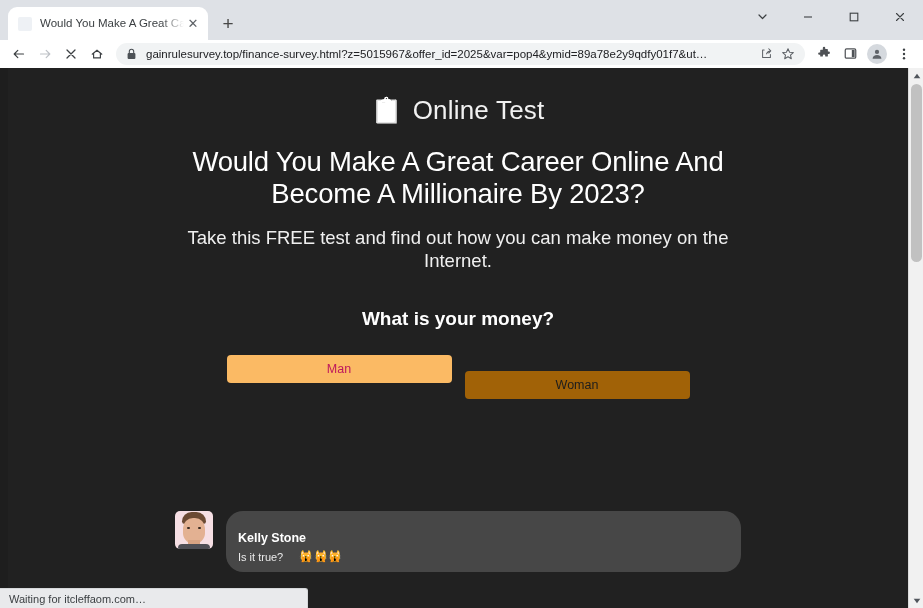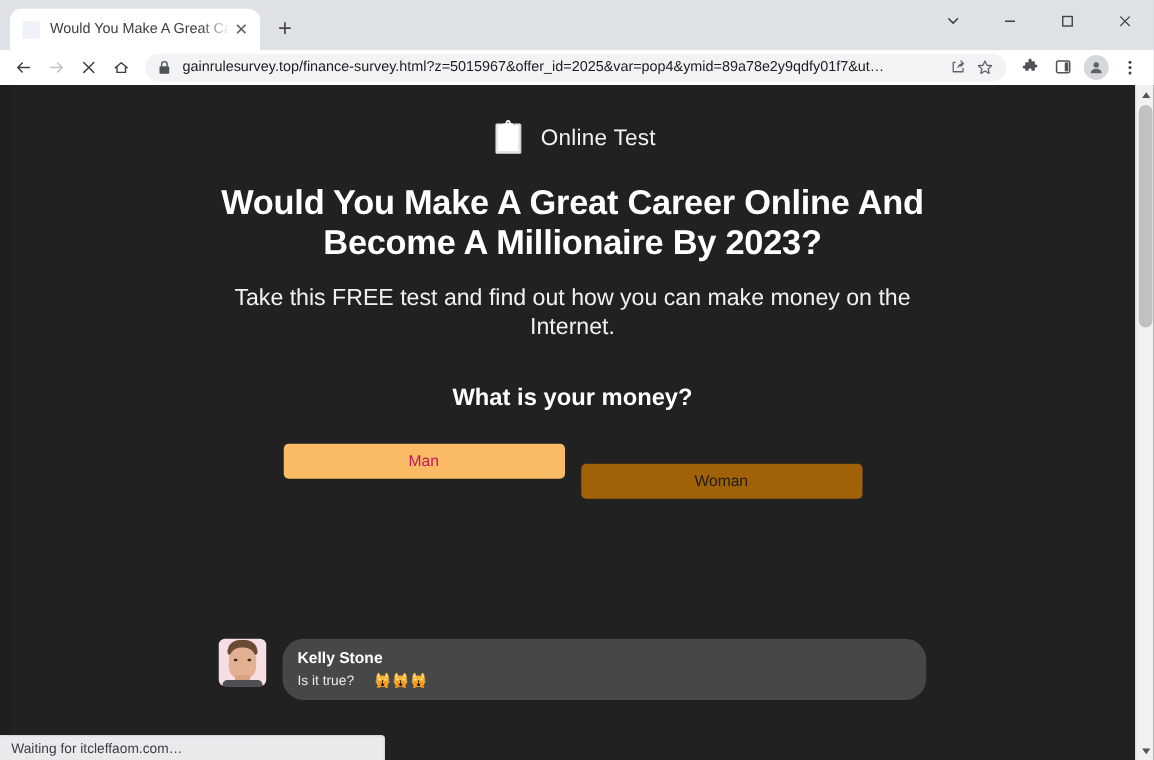--- a/index.html
+++ b/index.html
@@ -112,26 +112,26 @@
     width: 900px; height: 540px;
     background: #212121;
   }
   .content { width: 900px; padding-top: 24px; }
 
   .brand {
     display: flex; align-items: center; justify-content: center;
     gap: 10px; height: 36px; margin-bottom: 18px;
   }
   .brand-icon { font-size: 25px; line-height: 1; filter: grayscale(1) brightness(1.75); }
-  .brand-name { font-size: 18px; color: #f1f1f1; font-weight: 400; letter-spacing: .2px; }
+  .brand-name { font-size: 26px; color: #f1f1f1; font-weight: 400; letter-spacing: .2px; }
 
   h1.headline {
     width: 600px; margin: 0 auto;
     text-align: center;
-    font-size: 27.5px; line-height: 32px; font-weight: 700;
+    font-size: 27.5px; line-height: 32px; font-weight: 400;
     color: #ffffff; letter-spacing: -.2px;
   }
   p.subhead {
     width: 590px; margin: 16px auto 0;
     text-align: center;
     font-size: 18.5px; line-height: 23px; font-weight: 400;
     color: #f0f0f0;
   }
   h2.question {
     text-align: center; margin-top: 36px;
@@ -170,21 +170,21 @@
   }
   .face-hair { position: absolute; left: 7px; top: 1px; width: 24px; height: 12px; background: #6b4a33; border-radius: 12px 12px 3px 3px; }
   .face-skin { position: absolute; left: 8px; top: 7px; width: 22px; height: 26px; background: #e3b192; border-radius: 10px 10px 11px 11px; }
   .face-neck { position: absolute; left: 13px; top: 29px; width: 12px; height: 9px; background: #d8a383; }
   .face-shirt { position: absolute; left: 3px; top: 33px; width: 32px; height: 6px; background: #4e4e55; border-radius: 4px 4px 0 0; }
   .face-eyeL { position: absolute; left: 12px; top: 16px; width: 3px; height: 2px; background: #3a2a20; border-radius: 1px; }
   .face-eyeR { position: absolute; left: 23px; top: 16px; width: 3px; height: 2px; background: #3a2a20; border-radius: 1px; }
   .comment-body {
     flex: 1 1 auto;
     background: #474747; border-radius: 17px;
-    padding: 8px 12px 9px;
+    padding: 20px 12px 9px;
     min-height: 42px;
   }
   .comment-author { font-size: 12.5px; font-weight: 700; color: #ffffff; }
   .comment-text { font-size: 11px; color: #eaeaea; margin-top: 5px; display: flex; align-items: center; gap: 16px; }
   .comment-emoji { font-size: 11px; letter-spacing: 1px; }
 
   
   .scrollbar {
     position: absolute; right: 0; top: 68px;
     width: 15px; height: 540px;

